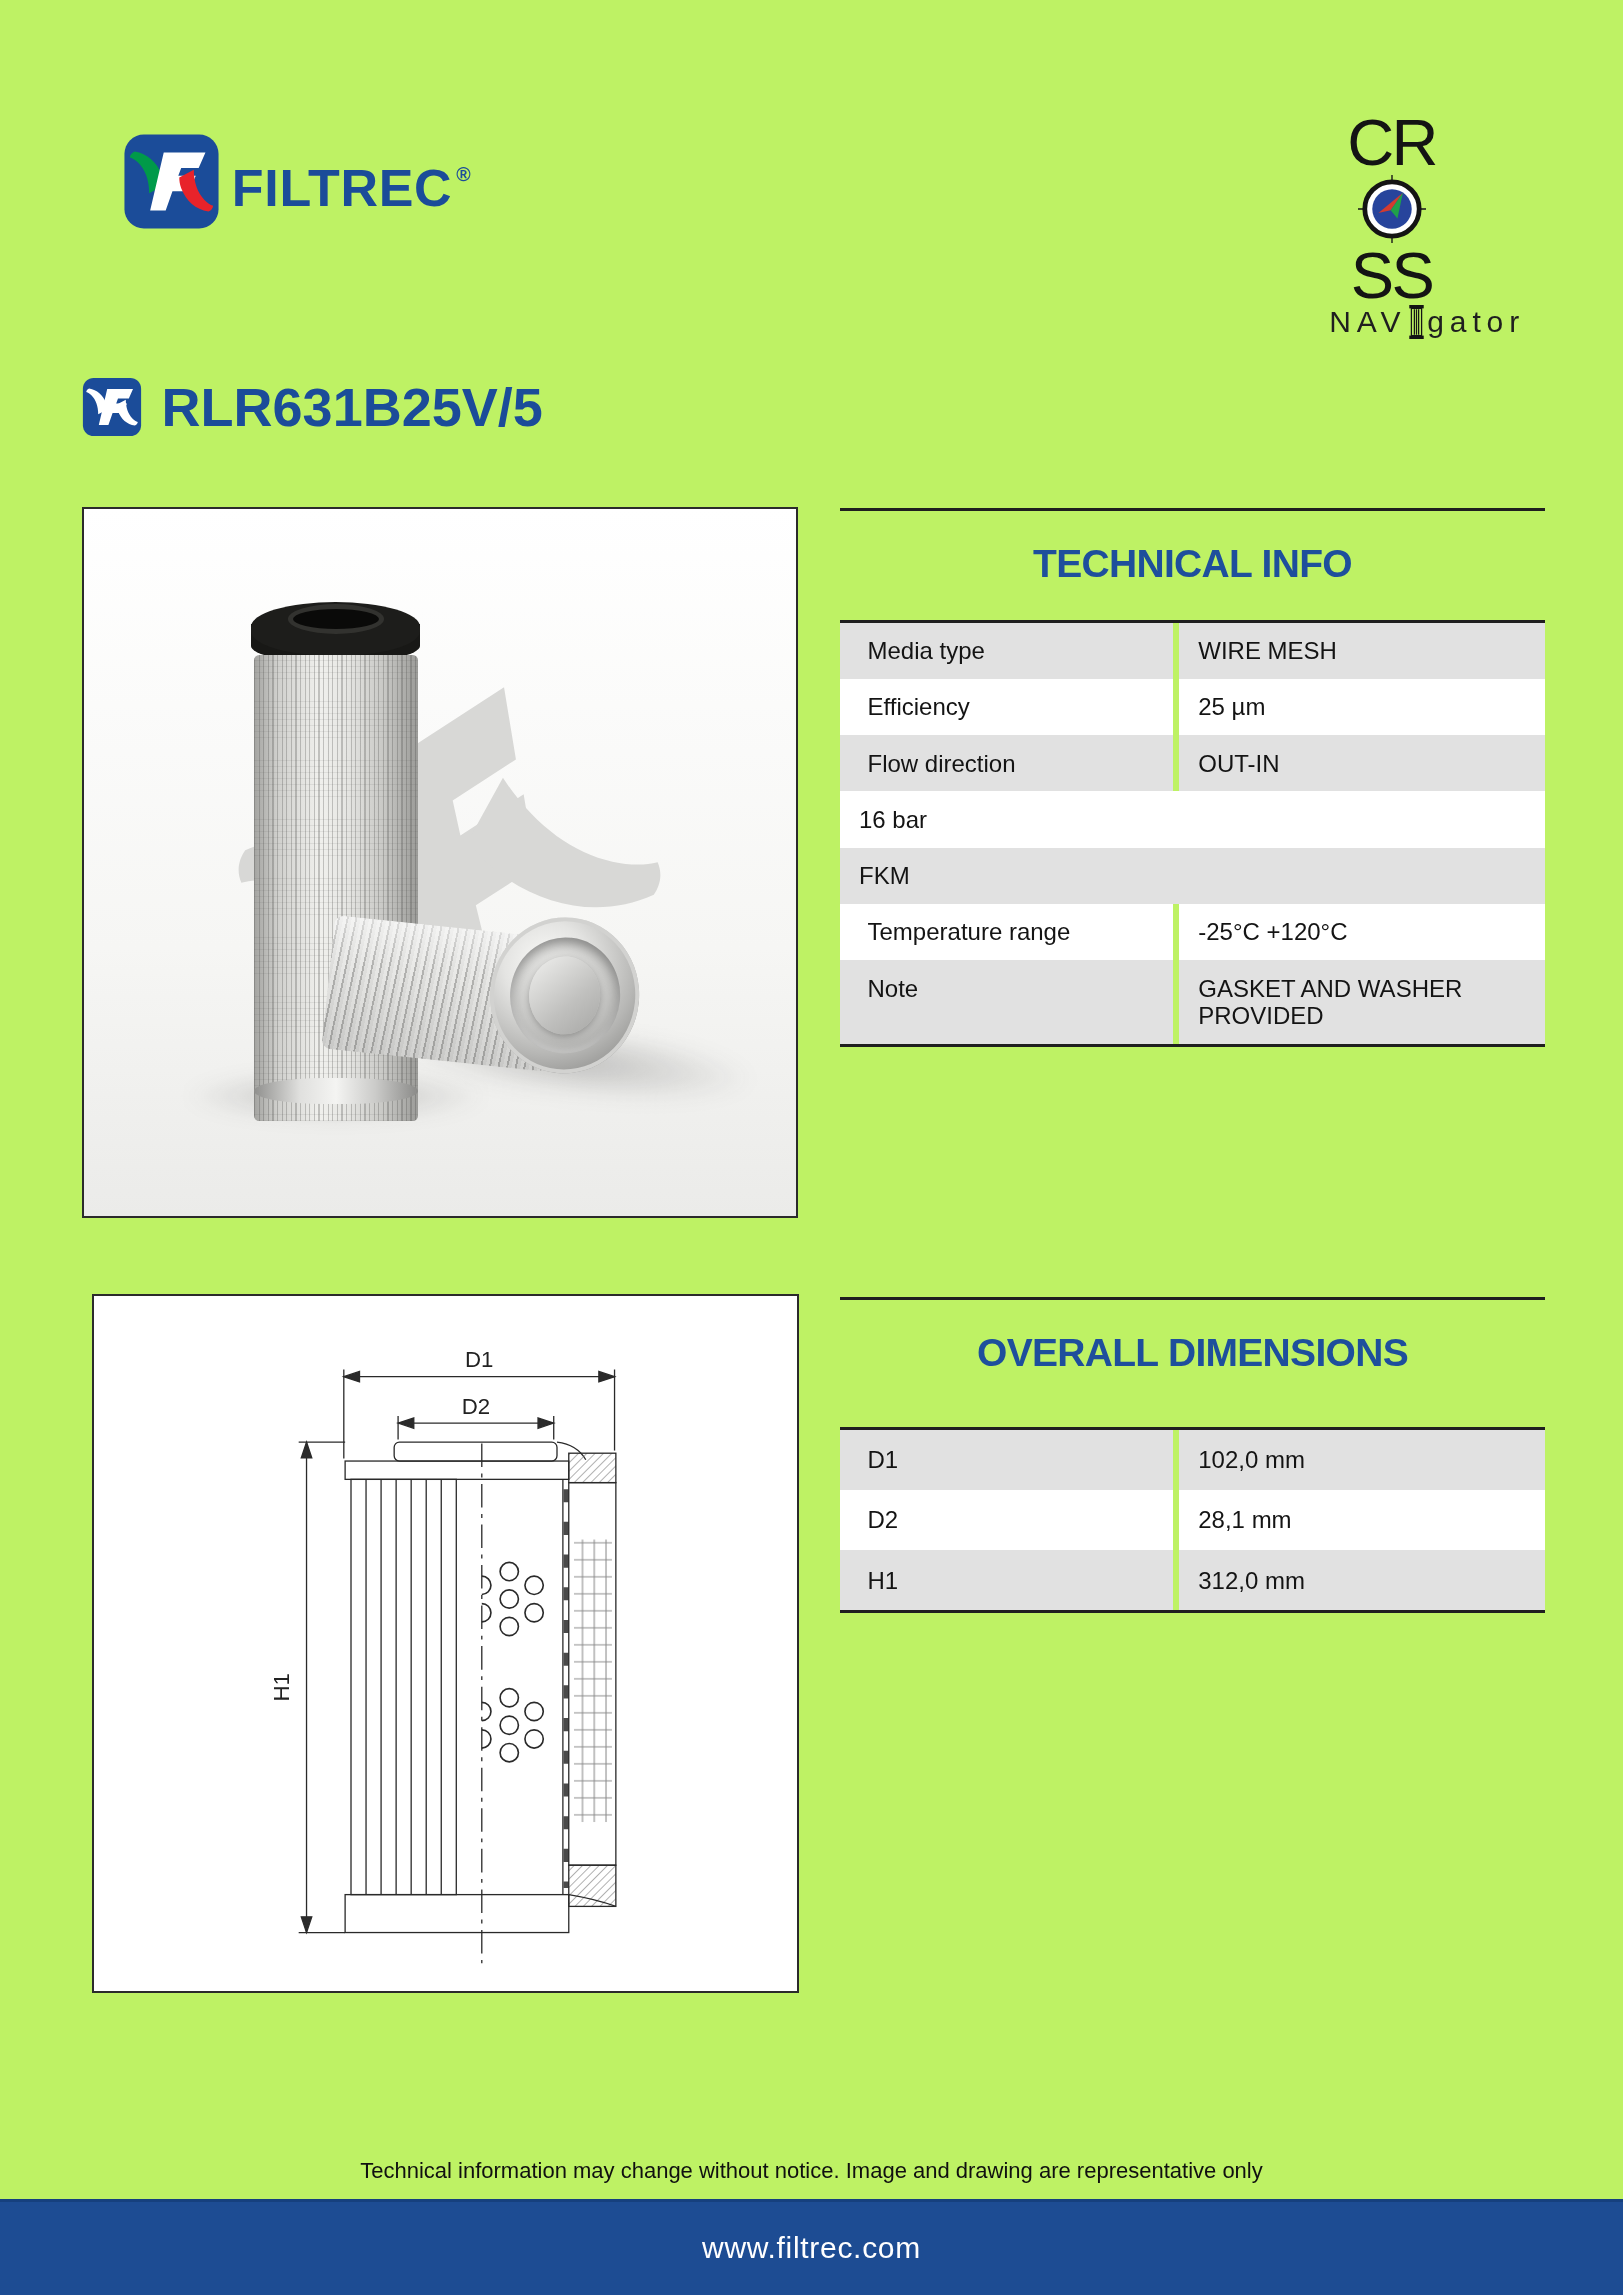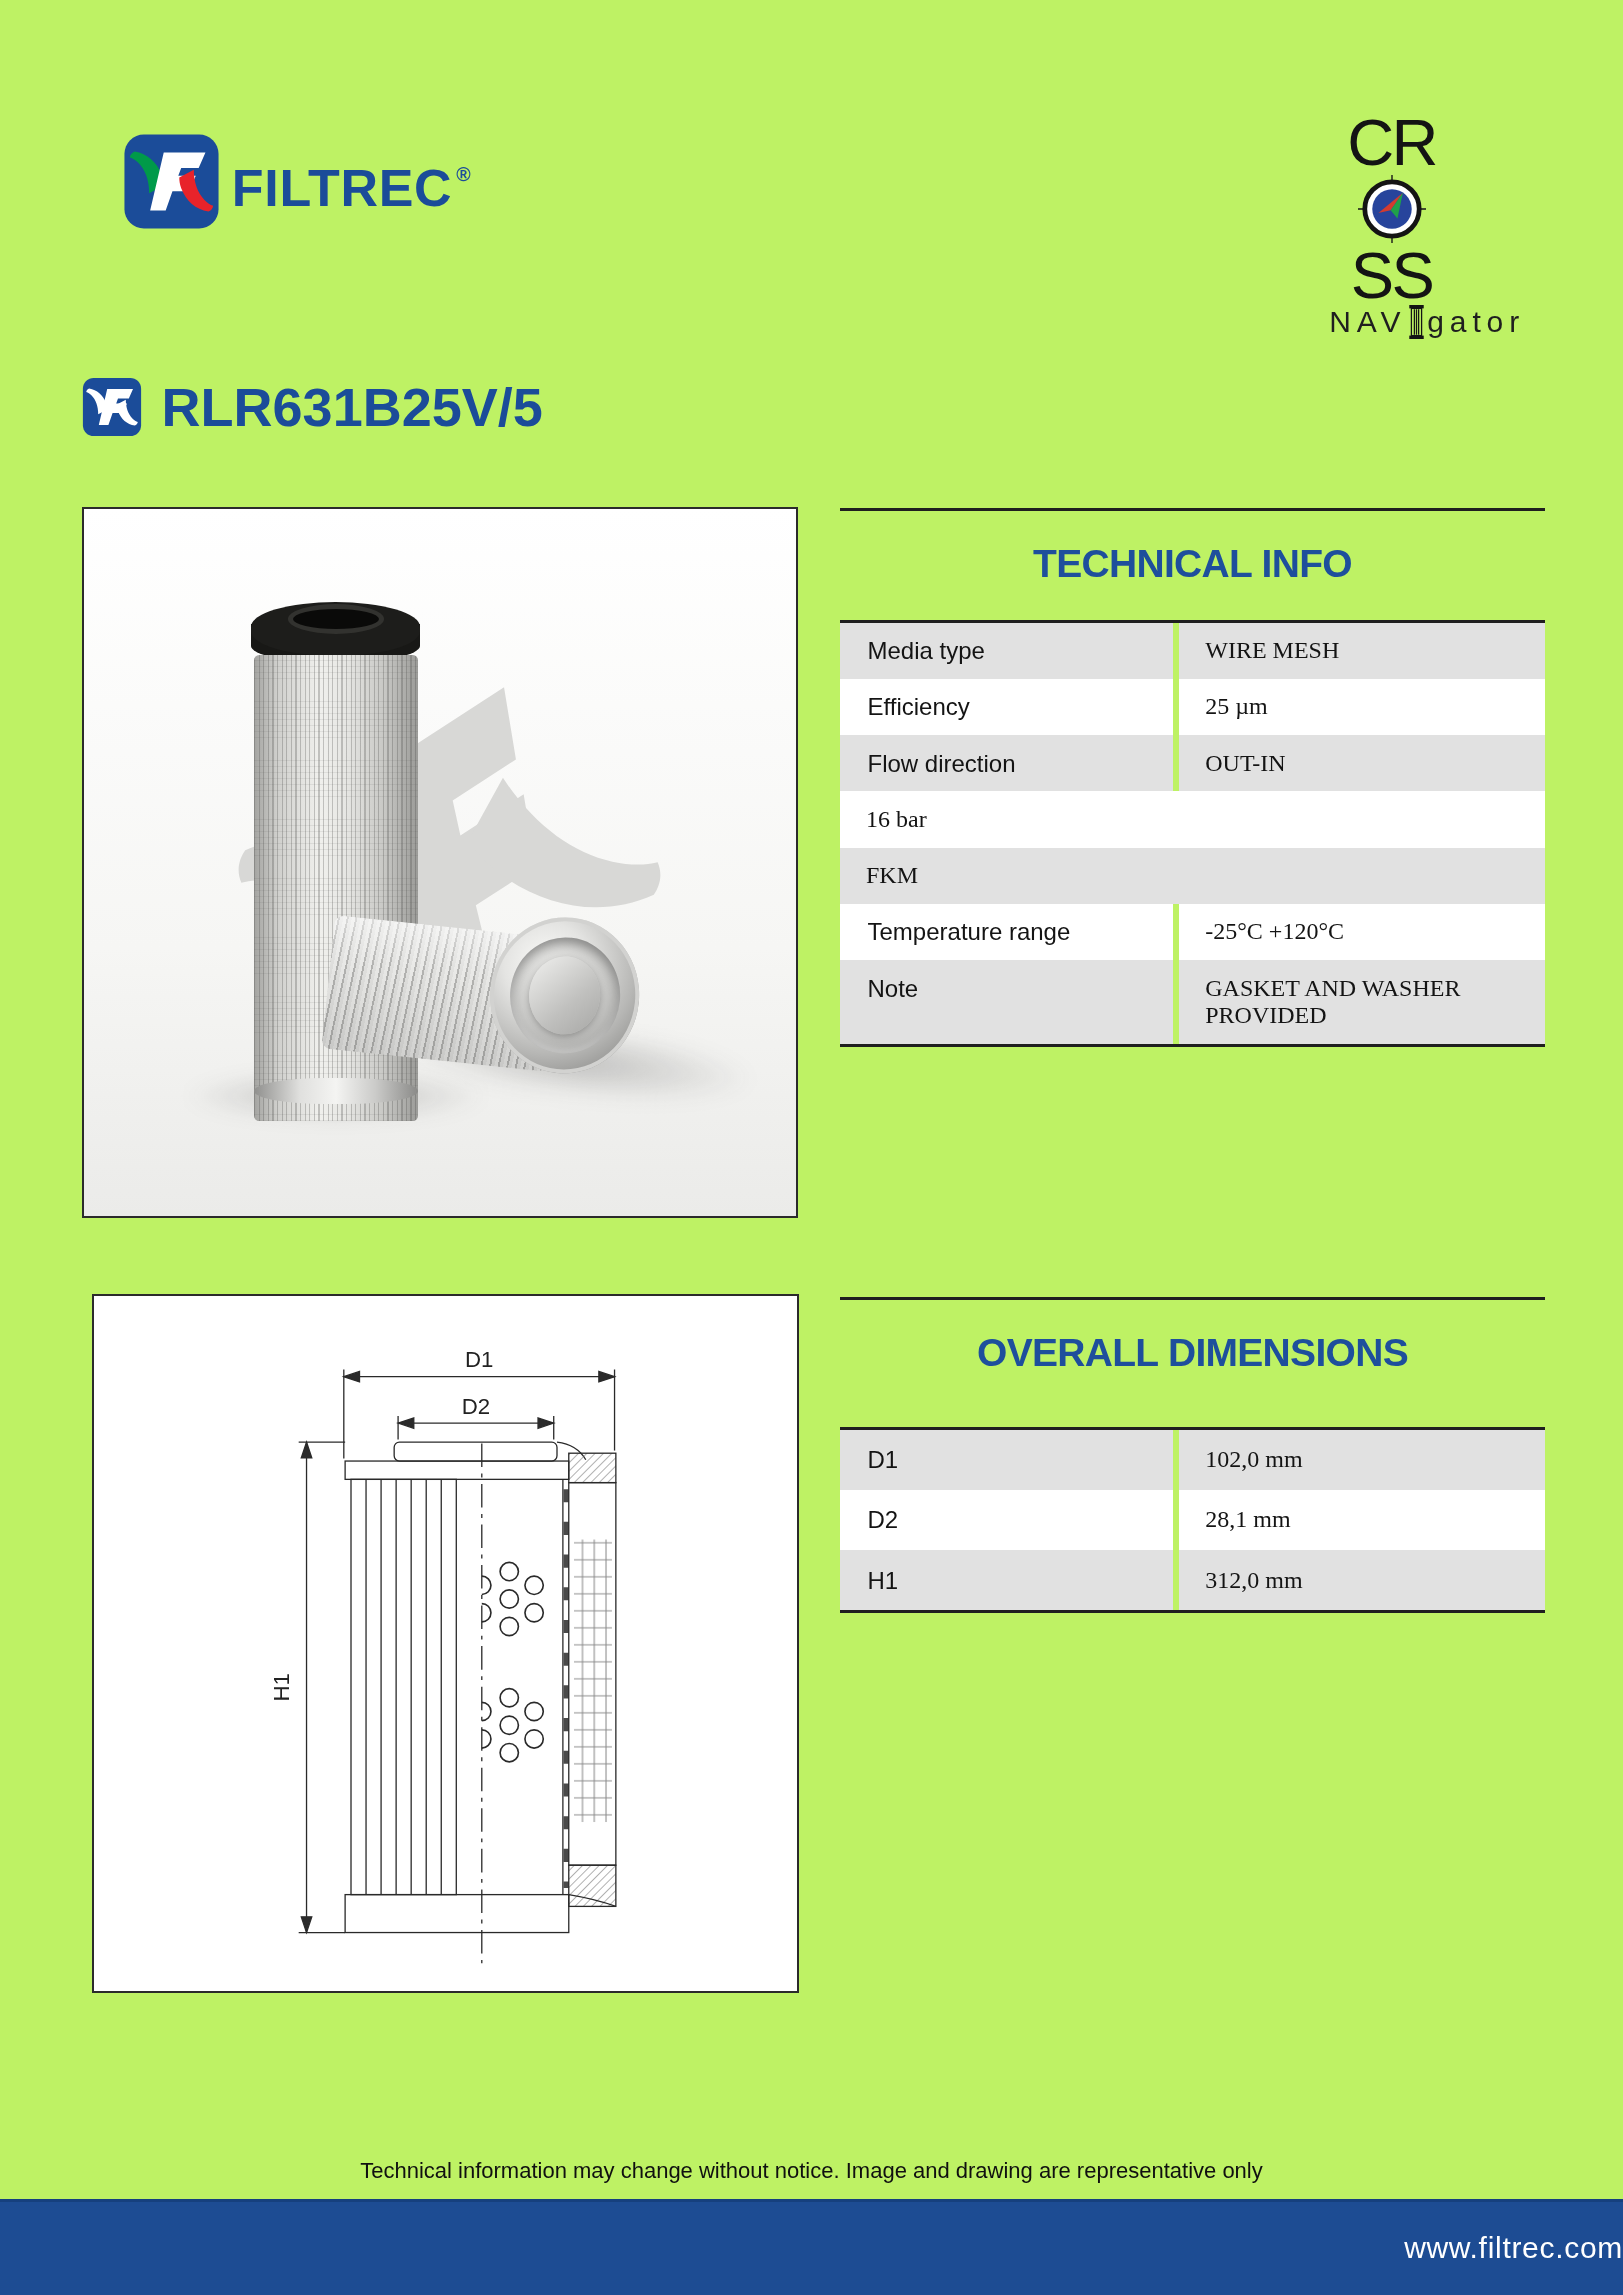--- a/index.html
+++ b/index.html
@@ -61,28 +61,28 @@
   .col-tech{top:508px;}
   .col-dim{top:1297px;}
   .rule{height:2.6px;background:#1f1f1f;}
   .section-title{margin:30px 0 0 0;text-align:center;font-size:39px;font-weight:700;letter-spacing:-0.7px;
     color:var(--heading-blue,#1e4f9c);line-height:46px;}
   .spec-table{margin-top:51px;border-top:3.3px solid #1f1f1f;border-bottom:3.3px solid #1f1f1f;}
   .col-tech .spec-table{margin-top:33px;}
   .trow{display:flex;}
   .tcell{box-sizing:border-box;font-size:24px;line-height:27.5px;color:#141414;padding:14.4px 19.6px 14.4px 27.5px;background:#ffffff;}
   .tlabel{width:47.2%;margin-right:6.5px;}
-  .tvalue{flex:1;padding-left:26px;padding-right:79px;font-family:Liberation Serif, serif;}
+  .tvalue{flex:1;padding-left:19px;padding-right:79px;}
   .trow.alt .tcell{background:var(--table-row-gray,#e1e1e1);}
   .col-dim .tcell{padding-top:16.4px;padding-bottom:16.4px;}
   
   .disclaimer{position:absolute;left:0;top:2158px;width:100%;text-align:center;font-size:22px;color:#101010;}
   .footer-bar{position:absolute;left:0;top:2199px;width:100%;height:97px;background:var(--footer-bar-blue,#1d4c93);
     border-top:3.3px solid #16407e;box-sizing:border-box;}
-  .footer-bar .site{display:block;text-align:right;color:#ffffff;font-size:30px;line-height:92px;letter-spacing:0.7px;text-decoration:none;}
+  .footer-bar .site{display:block;text-align:center;color:#ffffff;font-size:30px;line-height:92px;letter-spacing:0.7px;text-decoration:none;}
   
   .dwg-label{font-family:"Liberation Sans","DejaVu Sans",sans-serif;font-size:34px;fill:#222222;}
 </style>
 </head>
 <body>
 
 <div class="page">
 
   <div class="filtrec-logo">
     <svg class="filtrec-mark" viewBox="0 0 100 100">

